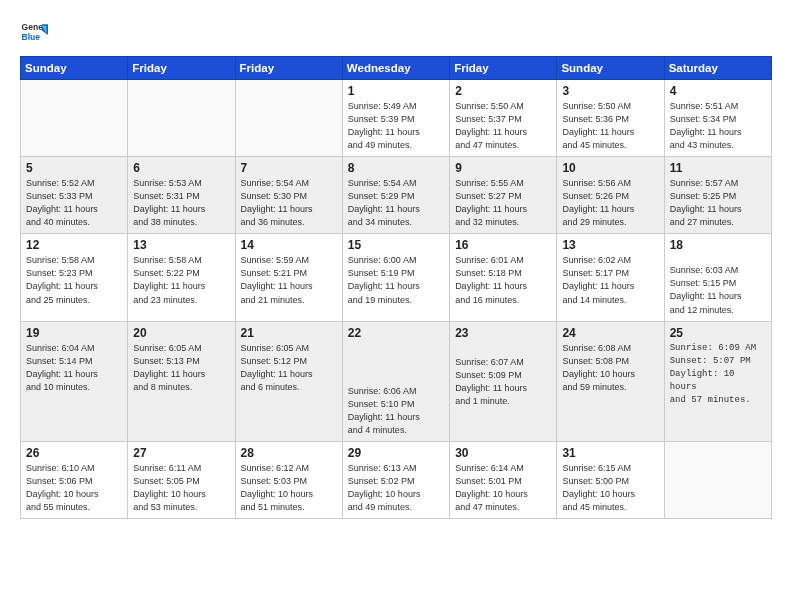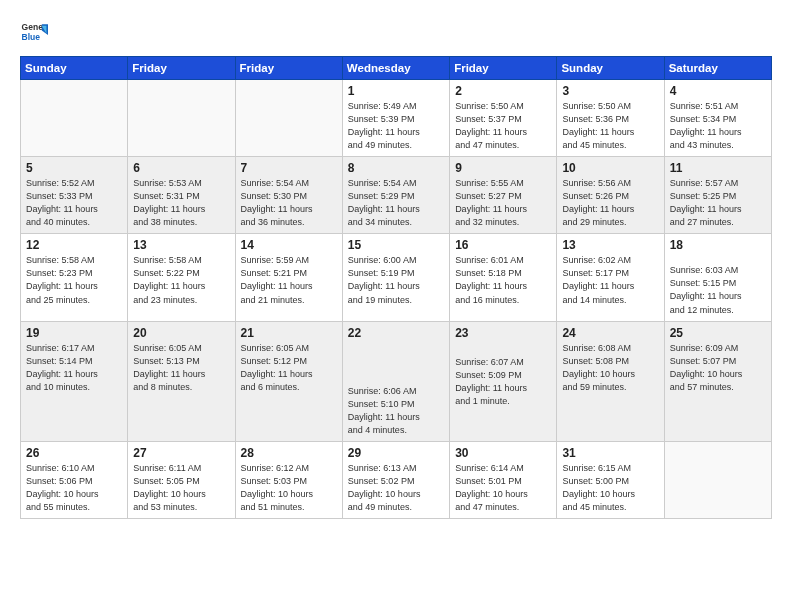--- a/index.html
+++ b/index.html
@@ -248,21 +248,21 @@
             <div class="day-number">18</div>
             <div class="day-info" style="white-space: pre-line; margin-top: 12px;">Sunrise: 6:03 AM
 Sunset: 5:15 PM
 Daylight: 11 hours
 and 12 minutes.</div>
           </td>
         </tr>
         <tr class="row-shade">
           <td>
             <div class="day-number">19</div>
-            <div class="day-info" style="white-space: pre-line;">Sunrise: 6:17 AM
+            <div class="day-info" style="white-space: pre-line;">Sunrise: 6:04 AM
 Sunset: 5:14 PM
 Daylight: 11 hours
 and 10 minutes.</div>
           </td>
           <td>
             <div class="day-number">20</div>
             <div class="day-info" style="white-space: pre-line;">Sunrise: 6:05 AM
 Sunset: 5:13 PM
 Daylight: 11 hours
 and 8 minutes.</div>
@@ -290,21 +290,21 @@
           </td>
           <td>
             <div class="day-number">24</div>
             <div class="day-info" style="white-space: pre-line;">Sunrise: 6:08 AM
 Sunset: 5:08 PM
 Daylight: 10 hours
 and 59 minutes.</div>
           </td>
           <td>
             <div class="day-number">25</div>
-            <div class="day-info" style="white-space: pre-line;">Sunrise: 6:09 AM
+            <div class="day-info" style="white-space: pre-line; font-family: Liberation Mono, monospace;">Sunrise: 6:09 AM
 Sunset: 5:07 PM
 Daylight: 10 hours
 and 57 minutes.</div>
           </td>
         </tr>
         <tr>
           <td>
             <div class="day-number">26</div>
             <div class="day-info" style="white-space: pre-line;">Sunrise: 6:10 AM
 Sunset: 5:06 PM

